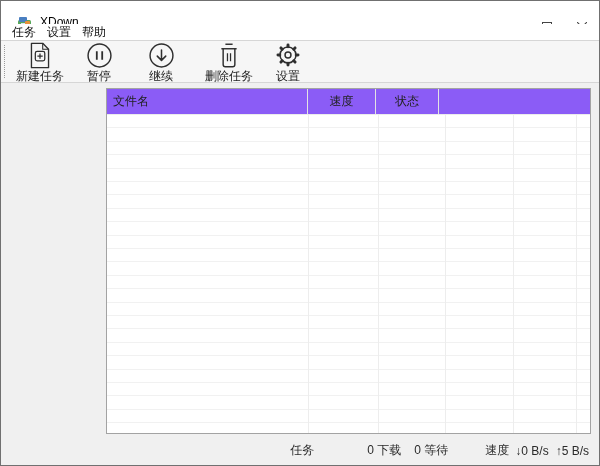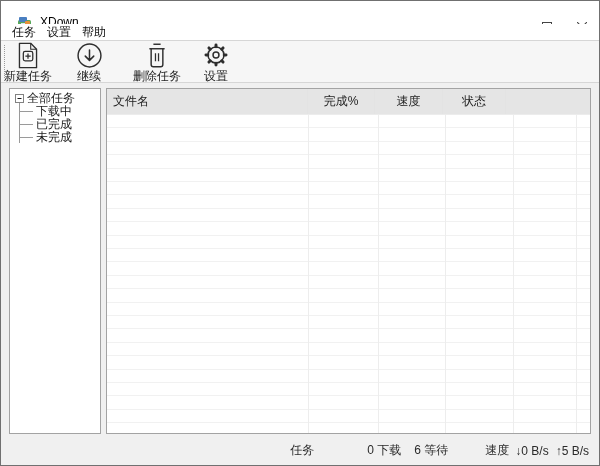--- a/index.html
+++ b/index.html
@@ -14,21 +14,21 @@
   .app-icon{width:15px;height:15px;margin-left:16px;flex:0 0 auto;display:flex;}
   .title-text{margin-left:8px;font-size:12px;color:#000;}
   .caption-buttons{position:absolute;right:0;top:0;height:23px;display:flex;}
   .cap-btn{width:35px;height:23px;display:flex;align-items:center;justify-content:center;cursor:default;}
   
   .menubar{position:absolute;top:23px;left:0;right:0;height:16px;background:#fff;display:flex;align-items:center;padding-left:10px;gap:9px;}
   .menu-item{padding:0 1px;color:#111;}
   
   .toolbar{position:absolute;top:39px;left:0;right:0;height:43px;box-sizing:border-box;
     background:#f6f6f6;border-top:1px solid #d6d6d6;border-bottom:1px solid #d6d6d6;
-    display:flex;align-items:center;}
+    display:flex;align-items:center;padding-left:12px;}
   .gripper{position:absolute;left:3px;top:4px;bottom:4px;width:0;border-left:1px dotted #9a9a9a;}
   .tb-btn{display:flex;flex-direction:column;align-items:center;justify-content:center;height:41px;cursor:default;}
   .tb-btn .tb-icon{height:27px;display:flex;align-items:center;justify-content:center;}
   .tb-btn .tb-label{font-size:12px;line-height:12px;margin-top:1px;color:#222;white-space:nowrap;}
   .tb-btn.b1{width:54px;}
   .tb-btn.b2{width:56px;margin-left:4px;}
   .tb-btn.b3{width:56px;margin-left:6px;}
   .tb-btn.b4{width:62px;margin-left:9px;align-items:center;}
   .tb-btn.b5{width:52px;margin-left:2px;}
   
@@ -38,21 +38,21 @@
   .tree-root{display:flex;align-items:center;height:13px;padding-left:5px;white-space:nowrap;}
   .expander{width:9px;height:9px;flex:0 0 auto;display:flex;}
   .tree-root-label{margin-left:3px;}
   .tree-children{position:relative;}
   .tree-vline{position:absolute;left:9px;top:-2px;height:40px;width:0;border-left:1px solid #9a9a9a;}
   .tree-child{position:relative;height:13px;line-height:13px;padding-left:26px;white-space:nowrap;}
   .tree-child::before{content:"";position:absolute;left:9px;top:6px;width:14px;border-top:1px solid #9a9a9a;}
   
   .table-panel{position:absolute;left:105px;right:8px;top:5px;bottom:2px;box-sizing:border-box;
     background:#fff;border:1px solid #a3a3a3;overflow:hidden;}
-  .thead{display:flex;height:26px;background:#e5e5e5;border-bottom:1px solid #ececec;box-sizing:border-box;}
+  .thead{display:flex;height:26px;background:#8b5cf6;border-bottom:1px solid #ececec;box-sizing:border-box;}
   .th{line-height:25px;font-size:12px;color:#222;box-sizing:content-box;border-right:1px solid #e3e3e3;text-align:center;white-space:nowrap;overflow:hidden;}
   .th.c1{width:201px;text-align:left;padding-left:6px;box-sizing:border-box;}
   .th.c2{width:69px;}
   .th.c3{width:66px;}
   .th.c4{width:67px;}
   .th.c5{width:62px;}
   .th.filler{flex:1;border-right:none;}
   .tbody{position:absolute;top:26px;left:0;right:0;bottom:0;
     background-image:repeating-linear-gradient(to bottom,#ffffff 0px,#ffffff 12.4px,#f1f1f1 12.4px,#f1f1f1 13.4px);}
   .vgrid{position:absolute;top:0;bottom:0;width:1px;background:#ededed;}
@@ -113,20 +113,29 @@
         <svg width="24" height="27" viewBox="0 0 26 30">
           <path d="M3.5 1.5 H16 L22.5 8 V28.5 H3.5 Z" fill="none" stroke="#2e2e2e" stroke-width="1.5" stroke-linejoin="round"></path>
           <path d="M16 1.5 V8 H22.5" fill="none" stroke="#2e2e2e" stroke-width="1.2"></path>
           <rect x="7.8" y="10.5" width="10.5" height="10.5" rx="2" fill="none" stroke="#2e2e2e" stroke-width="1.4"></rect>
           <path d="M13 12.8 V18.7 M10.1 15.75 H16" stroke="#2e2e2e" stroke-width="1.4"></path>
         </svg>
       </span>
       <span class="tb-label">新建任务</span>
     </div>
 
+    <div class="tb-btn b2">
+      <span class="tb-icon">
+        <svg width="27" height="27" viewBox="0 0 30 30">
+          <circle cx="15" cy="15" r="12.7" fill="none" stroke="#2e2e2e" stroke-width="1.6"></circle>
+          <path d="M12 10.2 V19.8 M18 10.2 V19.8" stroke="#2e2e2e" stroke-width="2"></path>
+        </svg>
+      </span>
+      <span class="tb-label">暂停</span>
+    </div>
 
     <div class="tb-btn b3">
       <span class="tb-icon">
         <svg width="27" height="27" viewBox="0 0 30 30">
           <circle cx="15" cy="15" r="12.7" fill="none" stroke="#2e2e2e" stroke-width="1.6"></circle>
           <path d="M15 8.8 V20.2 M10.3 15.7 L15 20.4 L19.7 15.7" fill="none" stroke="#2e2e2e" stroke-width="1.7" stroke-linejoin="round" stroke-linecap="round"></path>
         </svg>
       </span>
       <span class="tb-label">继续</span>
     </div>
@@ -159,64 +168,40 @@
           </g>
           <circle cx="14" cy="14" r="3.2" fill="none" stroke="#2e2e2e" stroke-width="1.6"></circle>
         </svg>
       </span>
       <span class="tb-label">设置</span>
     </div>
   </div>
 
   <div class="content">
 
-    <div class="tree-panel">
-      <div class="tree-root">
-        <span class="expander">
-          <svg width="9" height="9" viewBox="0 0 9 9">
-            <rect x="0.5" y="0.5" width="8" height="8" fill="#fff" stroke="#828282" stroke-width="1"></rect>
-            <path d="M2.5 4.5 H6.5" stroke="#1a1a1a" stroke-width="1"></path>
-          </svg>
-        </span>
-        <span class="tree-root-label">全部任务</span>
-      </div>
-      <div class="tree-children">
-        <div class="tree-vline"></div>
-        <div class="tree-child">
-          <span>下载中</span>
-        </div>
-        <div class="tree-child">
-          <span>已完成</span>
-        </div>
-        <div class="tree-child">
-          <span>未完成</span>
-        </div>
-      </div>
-    </div>
 
     <div class="table-panel">
       <div class="thead">
         <div class="th c1">文件名</div>
-        <div class="th c3">完成%</div>
         <div class="th c4">速度</div>
         <div class="th c5">状态</div>
         <div class="th filler"></div>
       </div>
       <div class="tbody">
         <div class="vgrid g1"></div>
         <div class="vgrid g2"></div>
         <div class="vgrid g3"></div>
         <div class="vgrid g4"></div>
         <div class="vgrid g5"></div>
       </div>
     </div>
   </div>
 
   <div class="statusbar">
     <span class="s1">任务</span>
     <span class="s2">0 下载</span>
-    <span class="s3">6 等待</span>
+    <span class="s3">0 等待</span>
     <span class="s4">速度</span>
     <span class="s5">↓0 B/s</span>
     <span class="s6">↑5 B/s</span>
   </div>
 
 </div>
 
 </body></html>

